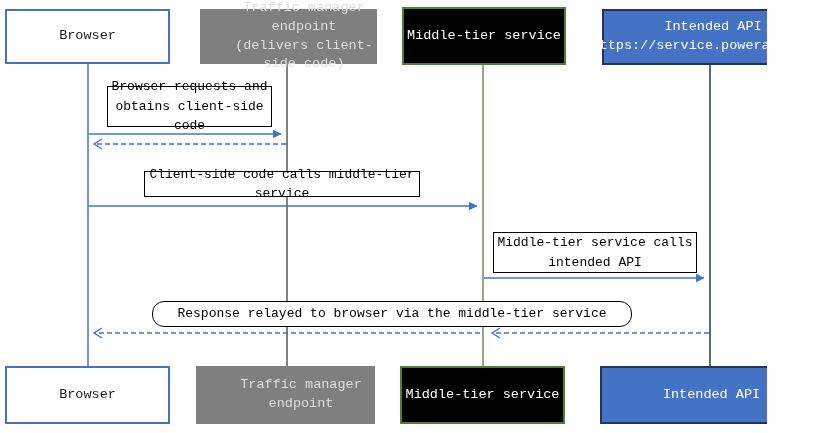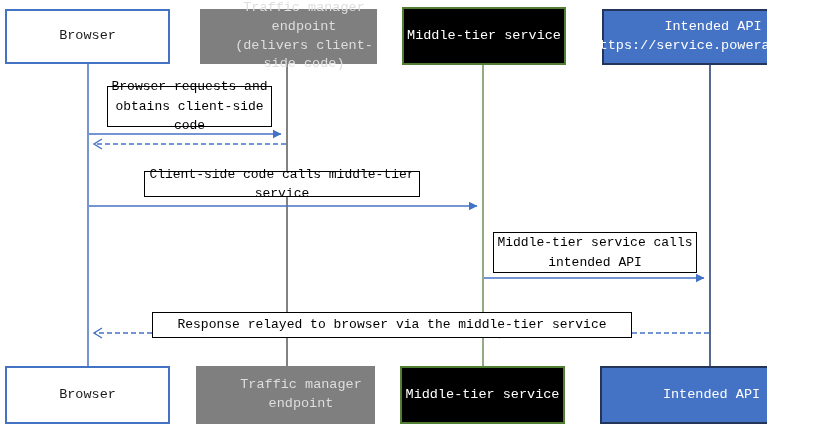--- a/index.html
+++ b/index.html
@@ -50,21 +50,21 @@
   .a-intended-top { left: 602px; top: 9px;  width: 222px; height: 56px; }
   
   .a-browser-bot  { left: 5px;   top: 366px; width: 165px; height: 58px; }
   .a-traffic-bot  { left: 196px; top: 366px; width: 179px; height: 58px; }
   .a-middle-bot   { left: 400px; top: 366px; width: 165px; height: 58px; }
   .a-intended-bot { left: 600px; top: 366px; width: 223px; height: 58px; }
   
   .m-request  { left: 107px; top: 86px;  width: 165px; height: 41px; }
   .m-client   { left: 144px; top: 171px; width: 276px; height: 26px; }
   .m-middle   { left: 493px; top: 232px; width: 204px; height: 41px; }
-  .m-response { left: 152px; top: 312px; width: 480px; height: 26px; }
+  .m-response { left: 152px; top: 301px; width: 480px; height: 26px; border-radius: 12px; }
 </style>
 </head>
 <body>
 
 <div class="canvas">
 
   <svg class="layer-svg" width="828" height="433" viewBox="0 0 828 433">
     <defs>
       <marker id="mSolid" markerUnits="userSpaceOnUse" markerWidth="10" markerHeight="10" refX="8.5" refY="4.5" orient="auto">
         <path d="M0,0 L9,4.5 L0,9 Z" fill="#4472C4"></path>

